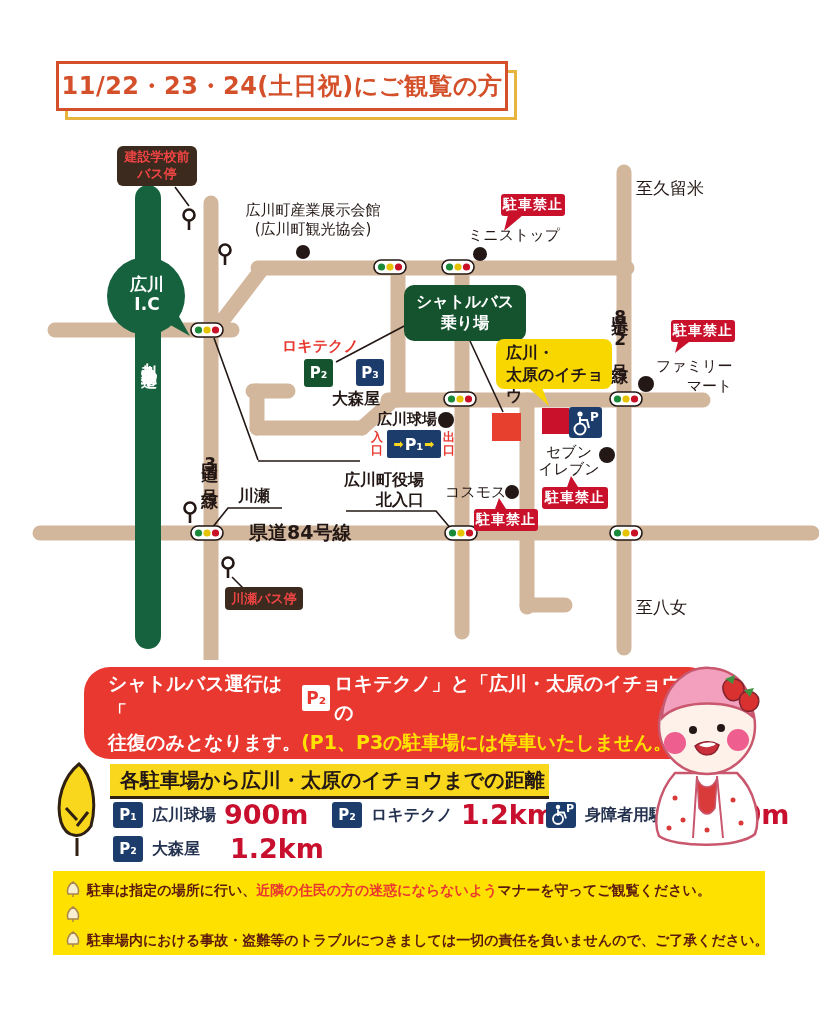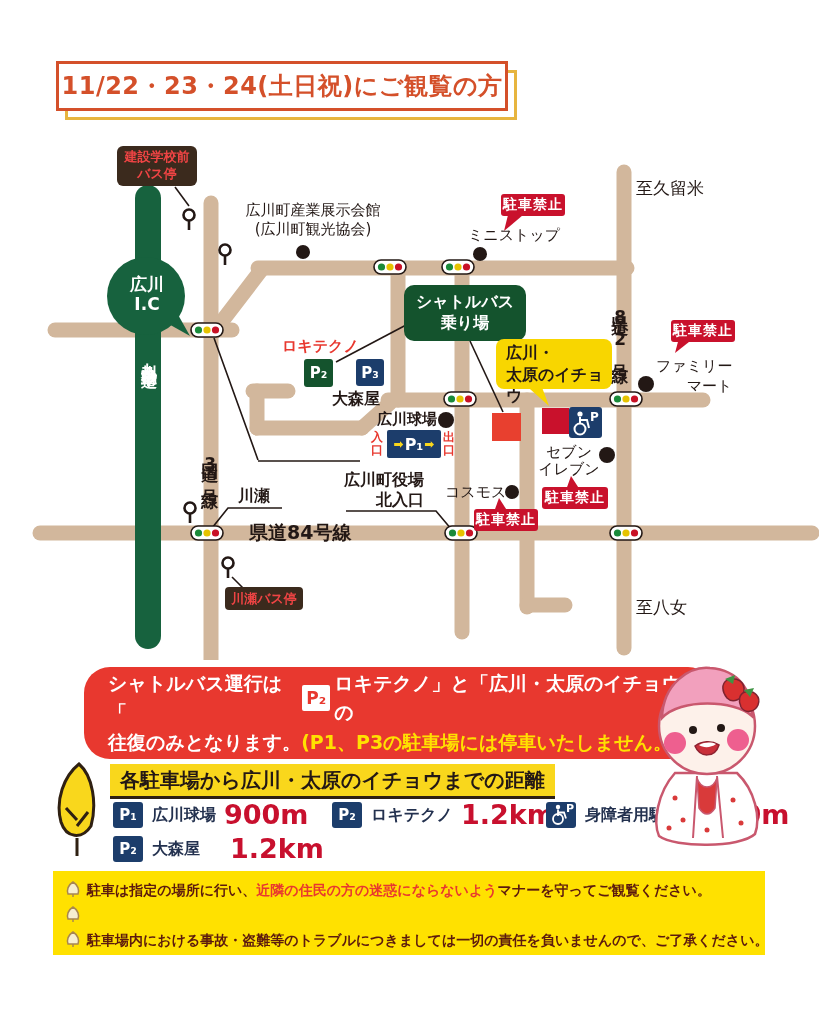--- a/index.html
+++ b/index.html
@@ -23,21 +23,21 @@
   #title-box{left:0;top:0;width:452px;height:50px;border:3px solid #d4502a;background:#fff;box-sizing:border-box;
              display:flex;align-items:center;justify-content:center;}
   #title-box span{color:#d4502a;font-size:24px;font-weight:bold;letter-spacing:0.5px;}
   
   #banner{left:84px;top:655px;width:630px;height:92px;background:#e8382f;border-radius:26px;
           display:flex;flex-direction:column;justify-content:center;padding-left:24px;box-sizing:border-box;z-index:1;margin-top:12px;}
   #banner .bl{color:#fff;font-size:19px;font-weight:bold;line-height:1.55;display:flex;align-items:center;}
   #banner .chip{background:#fff;color:#e8382f;font-weight:bold;font-size:17px;padding:0 4px;border-radius:2px;margin:0 4px;}
   #banner .yel{color:#ffe100;}
   
-  #dist-head{left:110px;top:764px;background:#f9d71c;border-bottom:3px solid #2f2012;padding:3px 10px 2px 10px;
+  #dist-head{left:110px;top:764px;background:#f9d71c;border-bottom:3px solid #2f2012;padding:3px 4px 2px 10px;
              font-size:20px;font-weight:bold;color:#231815;}
   .dist-entry{display:flex;align-items:center;}
   .dist-chip{width:30px;height:26px;font-size:15px;}
   .dist-name{font-size:16px;font-weight:bold;color:#23314f;margin:0 8px 0 9px;}
   .dist-val{font-size:27px;font-weight:bold;color:#c8102e;line-height:26px;}
   
   #notice{left:53px;top:871px;width:712px;height:84px;background:#ffe100;box-sizing:border-box;padding:7px 12px;}
   .n-row{display:flex;align-items:flex-start;height:25px;}
   .n-row svg{margin:3px 6px 0 0;flex:none;}
   .n-txt{font-size:14px;font-weight:bold;line-height:25px;color:#5c1a0e;white-space:nowrap;}

